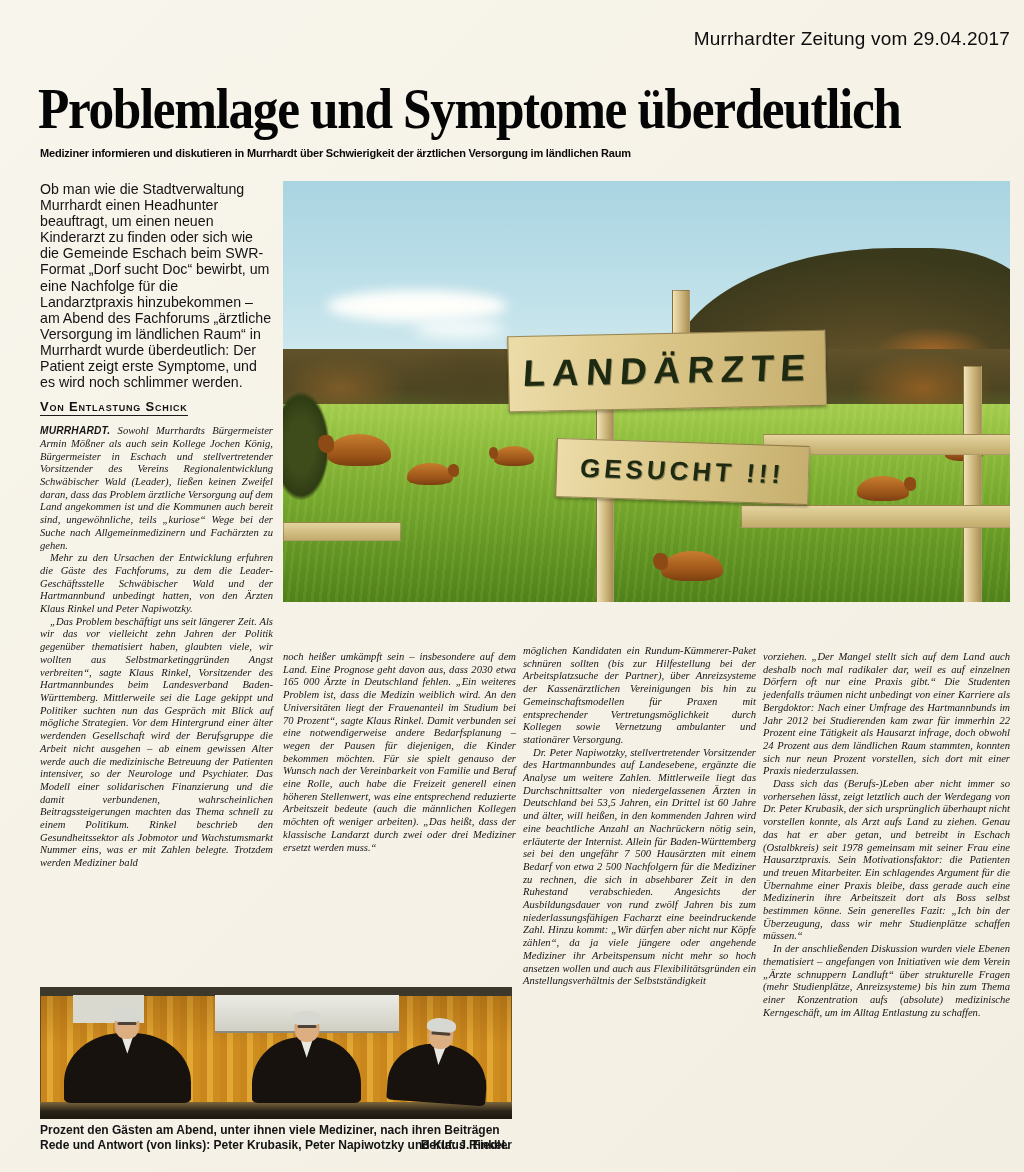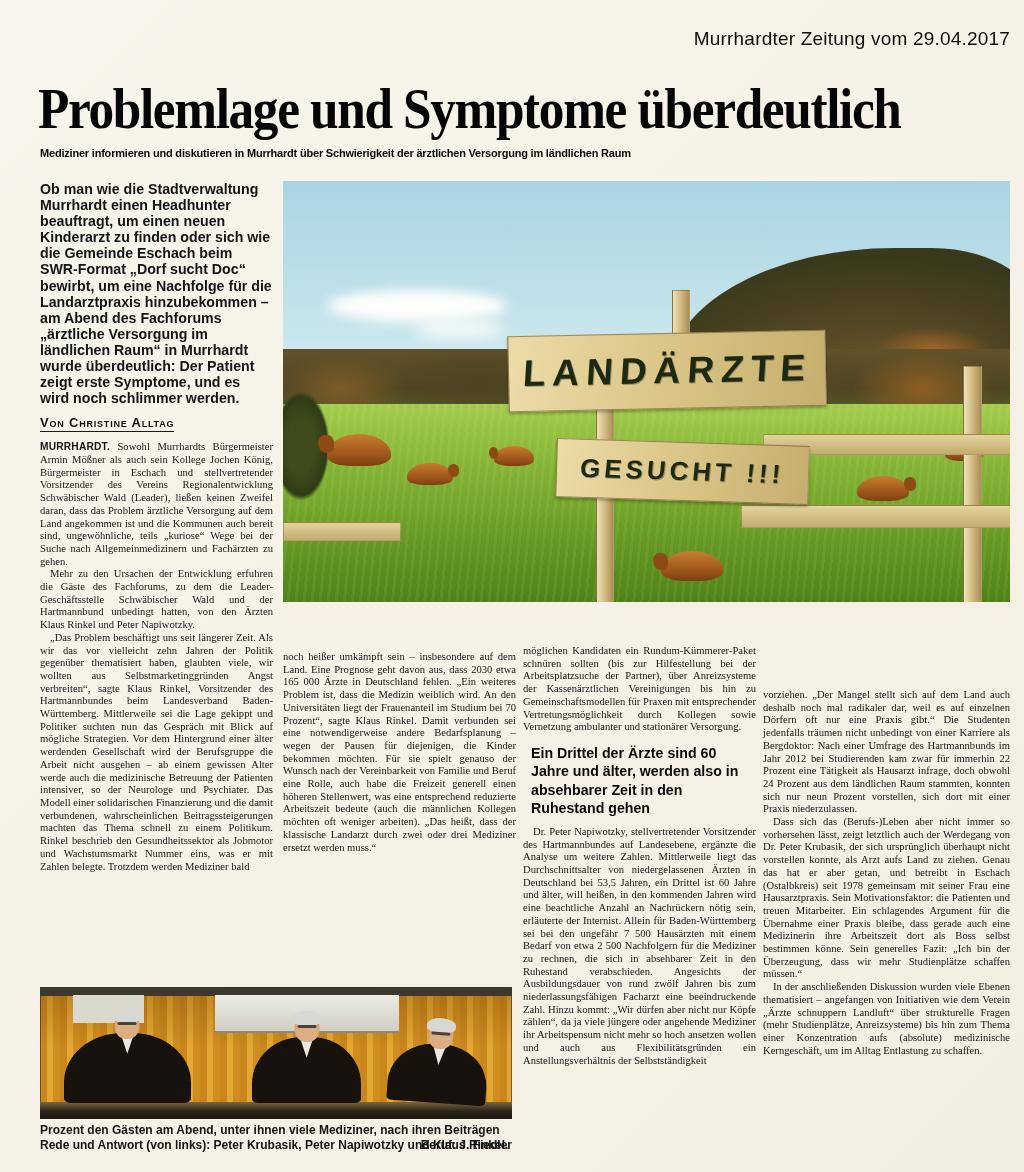--- a/index.html
+++ b/index.html
@@ -13,33 +13,33 @@
   
   .source-line{top:28px;right:14px;font-size:19px;font-weight:400;color:#0d0d0d;letter-spacing:.2px;}
   .headline{top:76px;left:38px;width:975px;white-space:nowrap;}
   .headline span{display:inline-block;transform:scaleX(.9);transform-origin:left center;
     font-size:57px;font-weight:700;letter-spacing:-1.5px;color:#050505;}
   .subheadline{top:147px;left:40px;width:972px;font-size:11px;font-weight:700;color:#0a0a0a;letter-spacing:-.2px;}
 
   
   .col{width:233px;text-align:justify;}
   .body-serif{font-family:"Liberation Serif",serif;font-size:10.6px;line-height:12.7px;color:#161616;}
-  .body-serif p{margin:0;text-indent:10px;}
+  .body-serif p{margin:0;text-indent:10px;font-style:italic;}
   .body-serif p.cont{text-indent:0;}
   .lead-word{font-weight:700;font-family:"Liberation Sans",sans-serif;font-size:10.2px;letter-spacing:.2px;}
 
   
   .col1{left:40px;top:181px;}
-  .intro{font-size:14.2px;line-height:16.1px;font-weight:700;color:#141414;text-align:left;margin-bottom:7px;}
+  .intro{font-size:14.2px;line-height:16.1px;font-weight:400;color:#141414;text-align:left;margin-bottom:7px;}
   .byline{display:inline-block;font-variant:small-caps;font-weight:700;font-size:13px;letter-spacing:.8px;
     border-bottom:1.6px solid #1a1a1a;padding-bottom:1px;margin-bottom:9px;text-align:left;}
 
   .col2{left:283px;top:651px;}
   .col3{left:523px;top:645px;}
-  .col4{left:763px;top:689px;width:247px;}
+  .col4{left:763px;top:651px;width:247px;}
 
   .mid-subhead{font-family:"Liberation Sans",sans-serif;font-weight:700;font-size:14.2px;line-height:18.5px;
     color:#0a0a0a;text-align:left;margin:10px 0 8px 8px;text-indent:0;}
 
   
   .caption{font-size:12px;line-height:15px;font-weight:700;color:#141414;position:absolute;text-align:left;}
   .caption .credit{position:absolute;right:0;bottom:0;font-weight:700;}
   .caption1{left:283px;top:572px;width:727px;padding-right:0;}
   .caption2{left:40px;top:1123px;width:472px;}
 
@@ -120,21 +120,21 @@
 </head>
 <body>
 
 <div class="abs source-line">Murrhardter Zeitung vom  29.04.2017</div>
 
 <h1 class="abs headline" style="margin:0;font-family:Liberation Serif, serif;"><span>Problemlage und Symptome überdeutlich</span></h1>
 <div class="abs subheadline">Mediziner informieren und diskutieren in Murrhardt über Schwierigkeit der ärztlichen Versorgung im ländlichen Raum</div>
 
 <div class="abs col col1">
   <div class="intro">Ob man wie die Stadtverwaltung Murrhardt einen Headhunter beauftragt, um einen neuen Kinderarzt zu finden oder sich wie die Gemeinde Eschach beim SWR-Format „Dorf sucht Doc“ bewirbt, um eine Nachfolge für die Landarztpraxis hinzubekommen – am Abend des Fachforums „ärztliche Versorgung im ländlichen Raum“ in Murrhardt wurde überdeutlich: Der Patient zeigt erste Symptome, und es wird noch schlimmer werden.</div>
-  <div class="byline">Von Christine Alltag</div>
+  <div class="byline">Von Entlastung Schick</div>
   <div class="body-serif">
     <p class="cont"><span class="lead-word">MURRHARDT.</span> <span>Sowohl Murrhardts Bürgermeister Armin Mößner als auch sein Kollege Jochen König, Bürgermeister in Eschach und stellvertretender Vorsitzender des Vereins Regionalentwicklung Schwäbischer Wald (Leader), ließen keinen Zweifel daran, dass das Problem ärztliche Versorgung auf dem Land angekommen ist und die Kommunen auch bereit sind, ungewöhnliche, teils „kuriose“ Wege bei der Suche nach Allgemeinmedizinern und Fachärzten zu gehen.</span></p>
     <p>Mehr zu den Ursachen der Entwicklung erfuhren die Gäste des Fachforums, zu dem die Leader-Geschäftsstelle Schwäbischer Wald und der Hartmannbund unbedingt hatten, von den Ärzten Klaus Rinkel und Peter Napiwotzky.</p>
     <p>„Das Problem beschäftigt uns seit längerer Zeit. Als wir das vor vielleicht zehn Jahren der Politik gegenüber thematisiert haben, glaubten viele, wir wollten aus Selbstmarketinggründen Angst verbreiten“, sagte Klaus Rinkel, Vorsitzender des Hartmannbundes beim Landesverband Baden-Württemberg. Mittlerweile sei die Lage gekippt und Politiker suchten nun das Gespräch mit Blick auf mögliche Strategien. Vor dem Hintergrund einer älter werdenden Gesellschaft wird der Berufsgruppe die Arbeit nicht ausgehen – ab einem gewissen Alter werde auch die medizinische Betreuung der Patienten intensiver, so der Neurologe und Psychiater. Das Modell einer solidarischen Finanzierung und die damit verbundenen, wahrscheinlichen Beitragssteigerungen machten das Thema schnell zu einem Politikum. Rinkel beschrieb den Gesundheitssektor als Jobmotor und Wachstumsmarkt Nummer eins, was er mit Zahlen belegte. Trotzdem werden Mediziner bald</p>
   </div>
 </div>
 
 <div class="abs photo-main">
   <div class="pm-sky"></div>
   <div class="pm-cloud"></div>
@@ -171,21 +171,20 @@
   <span>In relativ naher Zukunft werden sich die Kommunen in ländlichen Regionen richtig anstrengen müssen, um für die Allgemeinmediziner und Fachärzte Nachfolger zu finden, die sich in den kommenden Jahren in den Ruhestand verabschieden.</span>
   <span class="credit">Foto: Fotolia/Marco 2811</span>
 </div>
 
 <div class="abs col col2 body-serif">
   <p class="cont">noch heißer umkämpft sein – insbesondere auf dem Land. Eine Prognose geht davon aus, dass 2030 etwa 165 000 Ärzte in Deutschland fehlen. „Ein weiteres Problem ist, dass die Medizin weiblich wird. An den Universitäten liegt der Frauenanteil im Studium bei 70 Prozent“, sagte Klaus Rinkel. Damit verbunden sei eine notwendigerweise andere Bedarfsplanung – wegen der Pausen für diejenigen, die Kinder bekommen möchten. Für sie spielt genauso der Wunsch nach der Vereinbarkeit von Familie und Beruf eine Rolle, auch habe die Freizeit generell einen höheren Stellenwert, was eine entsprechend reduzierte Arbeitszeit bedeute (auch die männlichen Kollegen möchten oft weniger arbeiten). „Das heißt, dass der klassische Landarzt durch zwei oder drei Mediziner ersetzt werden muss.“</p>
 </div>
 
 <div class="abs col col3 body-serif">
   <p class="cont">möglichen Kandidaten ein Rundum-Kümmerer-Paket schnüren sollten (bis zur Hilfestellung bei der Arbeitsplatzsuche der Partner), über Anreizsysteme der Kassenärztlichen Vereinigungen bis hin zu Gemeinschaftsmodellen für Praxen mit entsprechender Vertretungsmöglichkeit durch Kollegen sowie Vernetzung ambulanter und stationärer Versorgung.</p>
-  <div class="mid-subhead">Ein Drittel der Ärzte sind 60 Jahre und älter, werden also in absehbarer Zeit in den Ruhestand gehen</div>
   <p>Dr. Peter Napiwotzky, stellvertretender Vorsitzender des Hartmannbundes auf Landesebene, ergänzte die Analyse um weitere Zahlen. Mittlerweile liegt das Durchschnittsalter von niedergelassenen Ärzten in Deutschland bei 53,5 Jahren, ein Drittel ist 60 Jahre und älter, will heißen, in den kommenden Jahren wird eine beachtliche Anzahl an Nachrückern nötig sein, erläuterte der Internist. Allein für Baden-Württemberg sei bei den ungefähr 7 500 Hausärzten mit einem Bedarf von etwa 2 500 Nachfolgern für die Mediziner zu rechnen, die sich in absehbarer Zeit in den Ruhestand verabschieden. Angesichts der Ausbildungsdauer von rund zwölf Jahren bis zum niederlassungsfähigen Facharzt eine beeindruckende Zahl. Hinzu kommt: „Wir dürfen aber nicht nur Köpfe zählen“, da ja viele jüngere oder angehende Mediziner ihr Arbeitspensum nicht mehr so hoch ansetzen wollen und auch aus Flexibilitätsgründen ein Anstellungsverhältnis der Selbstständigkeit</p>
 </div>
 
 <div class="abs col col4 body-serif">
   <p class="cont">vorziehen. „Der Mangel stellt sich auf dem Land auch deshalb noch mal radikaler dar, weil es auf einzelnen Dörfern oft nur eine Praxis gibt.“ Die Studenten jedenfalls träumen nicht unbedingt von einer Karriere als Bergdoktor: Nach einer Umfrage des Hartmannbunds im Jahr 2012 bei Studierenden kam zwar für immerhin 22 Prozent eine Tätigkeit als Hausarzt infrage, doch obwohl 24 Prozent aus dem ländlichen Raum stammten, konnten sich nur neun Prozent vorstellen, sich dort mit einer Praxis niederzulassen.</p>
   <p>Dass sich das (Berufs-)Leben aber nicht immer so vorhersehen lässt, zeigt letztlich auch der Werdegang von Dr. Peter Krubasik, der sich ursprünglich überhaupt nicht vorstellen konnte, als Arzt aufs Land zu ziehen. Genau das hat er aber getan, und betreibt in Eschach (Ostalbkreis) seit 1978 gemeinsam mit seiner Frau eine Hausarztpraxis. Sein Motivationsfaktor: die Patienten und treuen Mitarbeiter. Ein schlagendes Argument für die Übernahme einer Praxis bleibe, dass gerade auch eine Medizinerin ihre Arbeitszeit dort als Boss selbst bestimmen könne. Sein generelles Fazit: „Ich bin der Überzeugung, dass wir mehr Studienplätze schaffen müssen.“</p>
   <p>In der anschließenden Diskussion wurden viele Ebenen thematisiert – angefangen von Initiativen wie dem Verein „Ärzte schnuppern Landluft“ über strukturelle Fragen (mehr Studienplätze, Anreizsysteme) bis hin zum Thema einer Konzentration aufs (absolute) medizinische Kerngeschäft, um im Alltag Entlastung zu schaffen.</p>
 </div>
 
 <div class="abs photo-panel">

